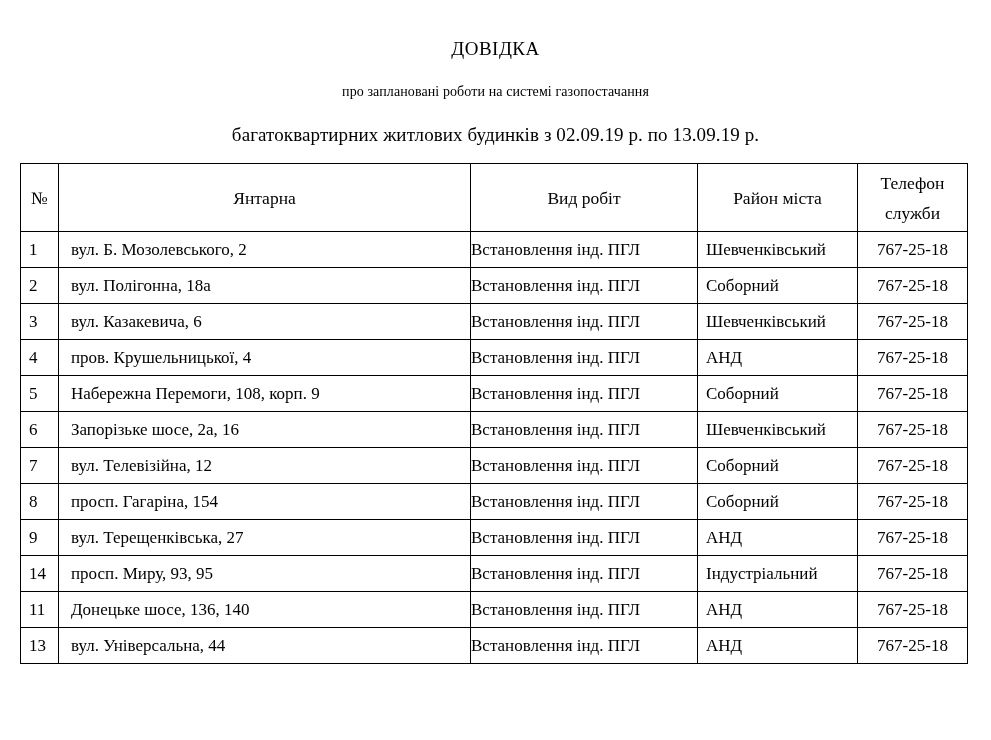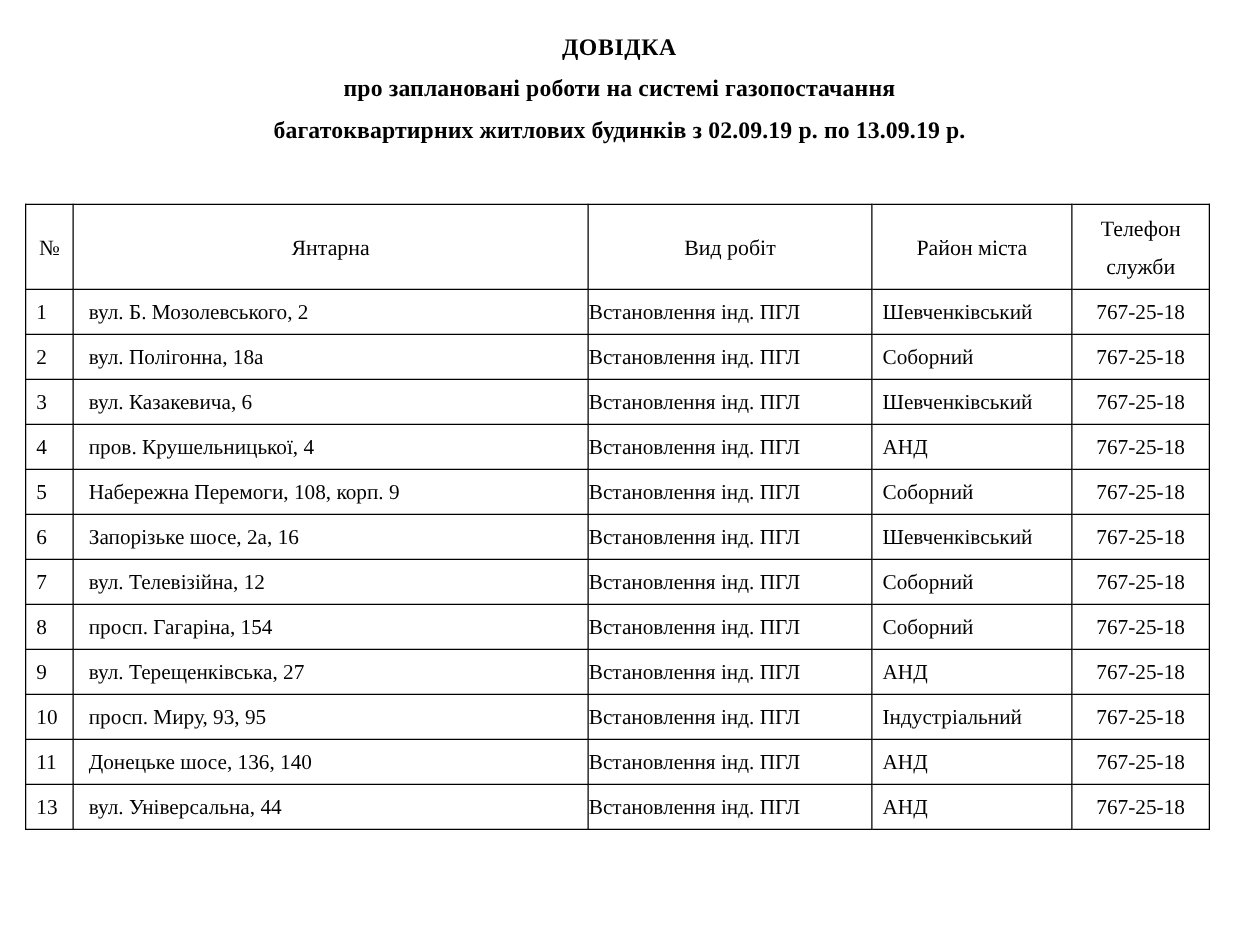--- a/index.html
+++ b/index.html
@@ -19,31 +19,32 @@
 
   
   .title-block {
     position: absolute;
     left: 0;
     top: 22px;
     width: 991px;
     text-align: center;
   }
   .title-line {
-    font-weight: bold;
+    font-weight: normal;
     font-size: 19px;
     line-height: 33px;
     letter-spacing: 0.1px;
     white-space: nowrap;
+    margin-top: 10px;
   }
   .title-line.main {
     font-size: 19px;
     letter-spacing: 0.5px;
   }
-  .title-line.l2 { font-size: 19px; }
+  .title-line.l2 { font-size: 14px; }
   .title-line.l3 { font-size: 19px; }
 
   
   .doc-table {
     position: absolute;
     left: 20px;
     top: 163px;
     width: 947px;
     border-collapse: collapse;
     table-layout: fixed;
@@ -172,21 +173,21 @@
         <td class="c-phone">767-25-18</td>
       </tr>
       <tr>
         <td class="c-num">9</td>
         <td class="c-addr">вул. Терещенківська, 27</td>
         <td class="c-work">Встановлення інд. ПГЛ</td>
         <td class="c-dist">АНД</td>
         <td class="c-phone">767-25-18</td>
       </tr>
       <tr>
-        <td class="c-num">10</td>
+        <td class="c-num">14</td>
         <td class="c-addr">просп. Миру, 93, 95</td>
         <td class="c-work">Встановлення інд. ПГЛ</td>
         <td class="c-dist">Індустріальний</td>
         <td class="c-phone">767-25-18</td>
       </tr>
       <tr>
         <td class="c-num">11</td>
         <td class="c-addr">Донецьке шосе, 136, 140</td>
         <td class="c-work">Встановлення інд. ПГЛ</td>
         <td class="c-dist">АНД</td>

